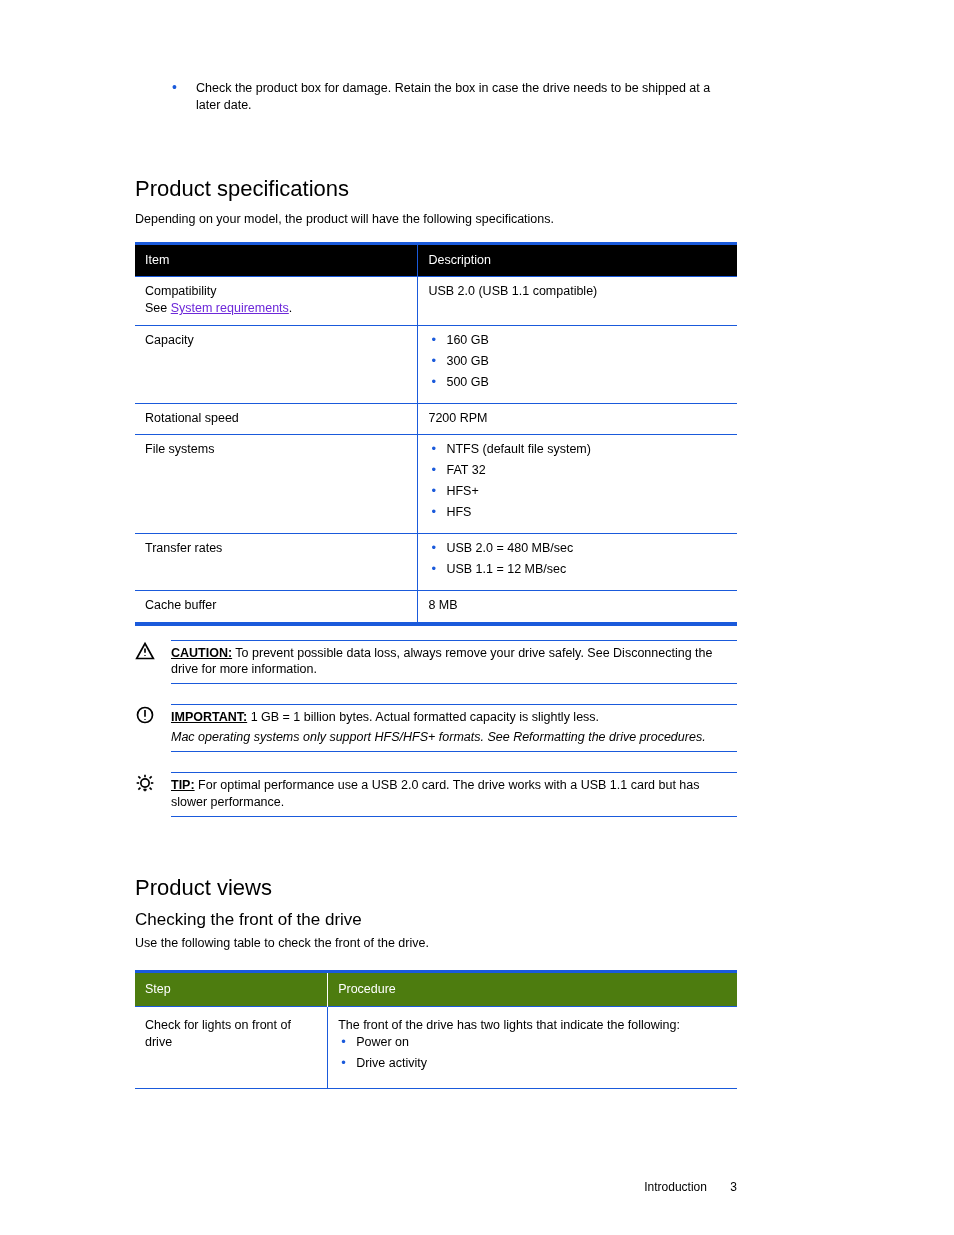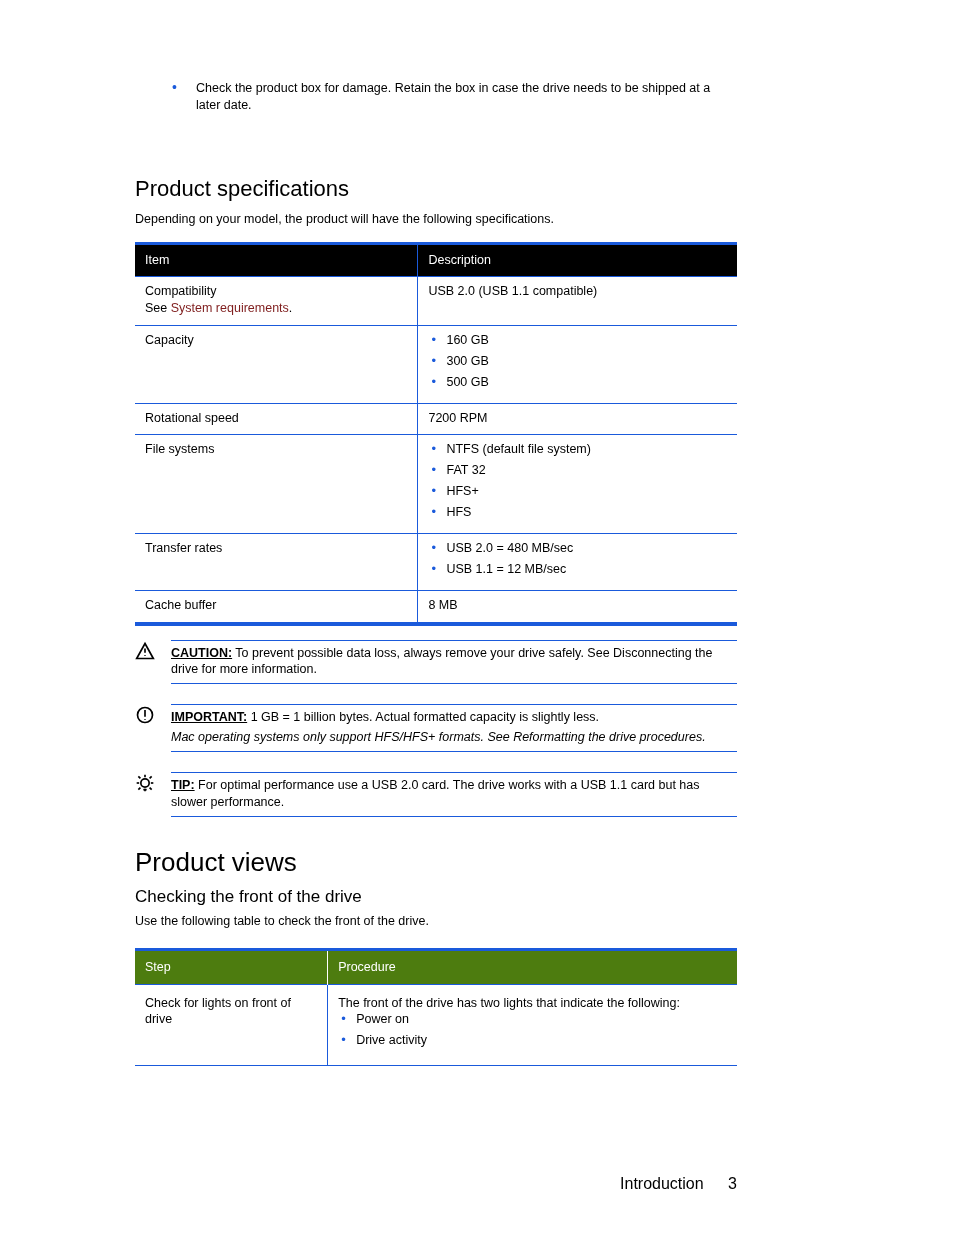--- a/index.html
+++ b/index.html
@@ -65,21 +65,22 @@
     padding-top: 7px;
     padding-bottom: 7px;
     font-weight: normal;
   }
   table.specs tr td:first-child,
   table.specs tr th:first-child {
     border-right: 1px solid #1a5adb;
   }
   .col-item { width: 47%; }
   a.link {
-    color: #7f1d1d;
+    color: #6d28d9;
+    text-decoration: underline;
   }
   ul.cell-list {
     margin: 0;
     padding: 0 0 0 18px;
     list-style: none;
   }
   ul.cell-list li {
     position: relative;
     padding: 0 0 4px 0;
   }
@@ -118,23 +119,23 @@
     font-style: italic;
   }
   .admon.first { margin-top: 14px; }
 
   
   svg.ico { width: 20px; height: 20px; }
   svg.ico * { fill: none; stroke: #000; stroke-width: 2; }
 
   
   h2.views {
-    font-size: 26px;
-    font-weight: normal;
-    margin: 28px 0 6px 0;
+    font-size: 22px;
+    font-weight: normal;
+    margin: 56px 0 6px 0;
   }
   h3.subview {
     font-size: 17px;
     font-weight: normal;
     margin: 0 0 4px 0;
   }
   .views-lead { margin: 0 0 18px 0; }
 
   table.inspect {
     width: 100%;
@@ -162,21 +163,21 @@
     border-right: 1px solid #fff; 
   }
   table.inspect tbody tr td:first-child {
     border-right: 1px solid #1a5adb;
   }
 
   .footer {
     position: absolute;
     bottom: 40px;
     right: 95px;
-    font-size: 16px;
+    font-size: 12px;
   }
   .footer .sec-label { margin-right: 20px; }
 </style>
 </head>
 <body>
 
 <div class="page">
 
   <div class="top-bullet">
     <span>Check the product box for damage. Retain the box in case the drive needs to be shipped at a later date.</span>

